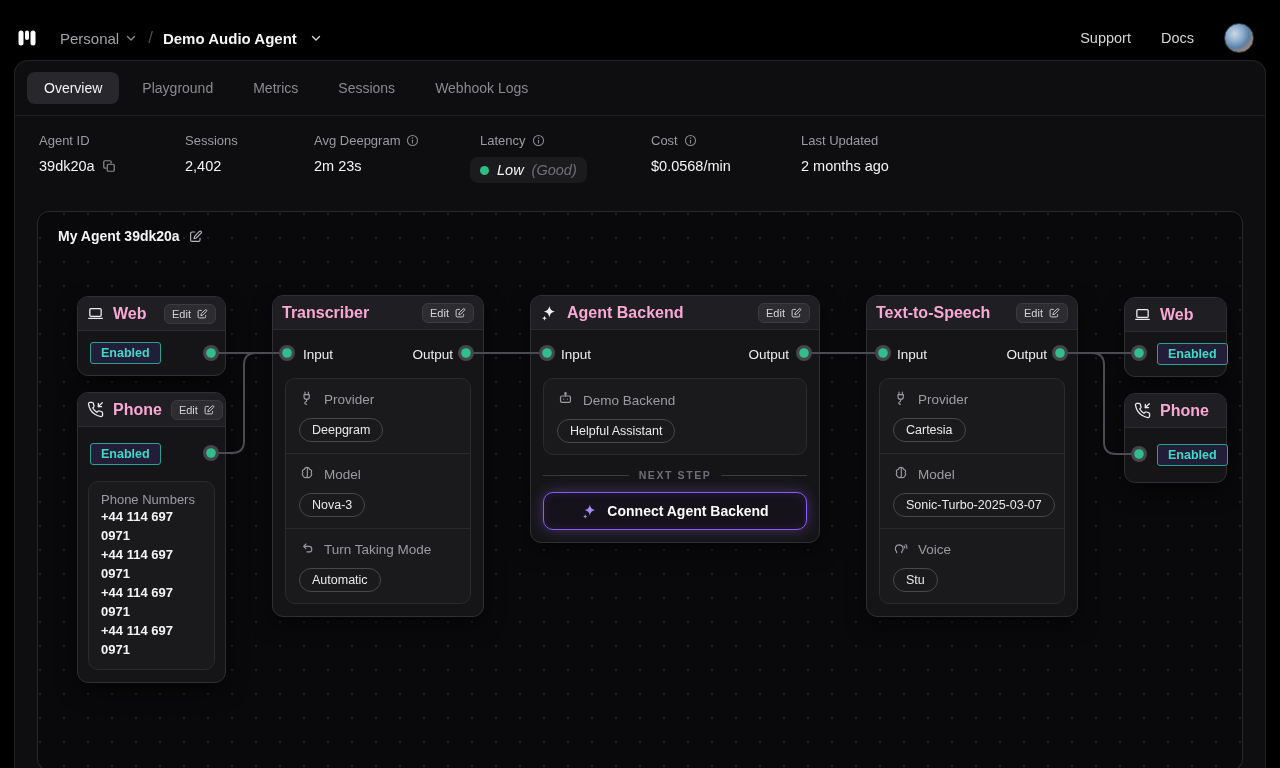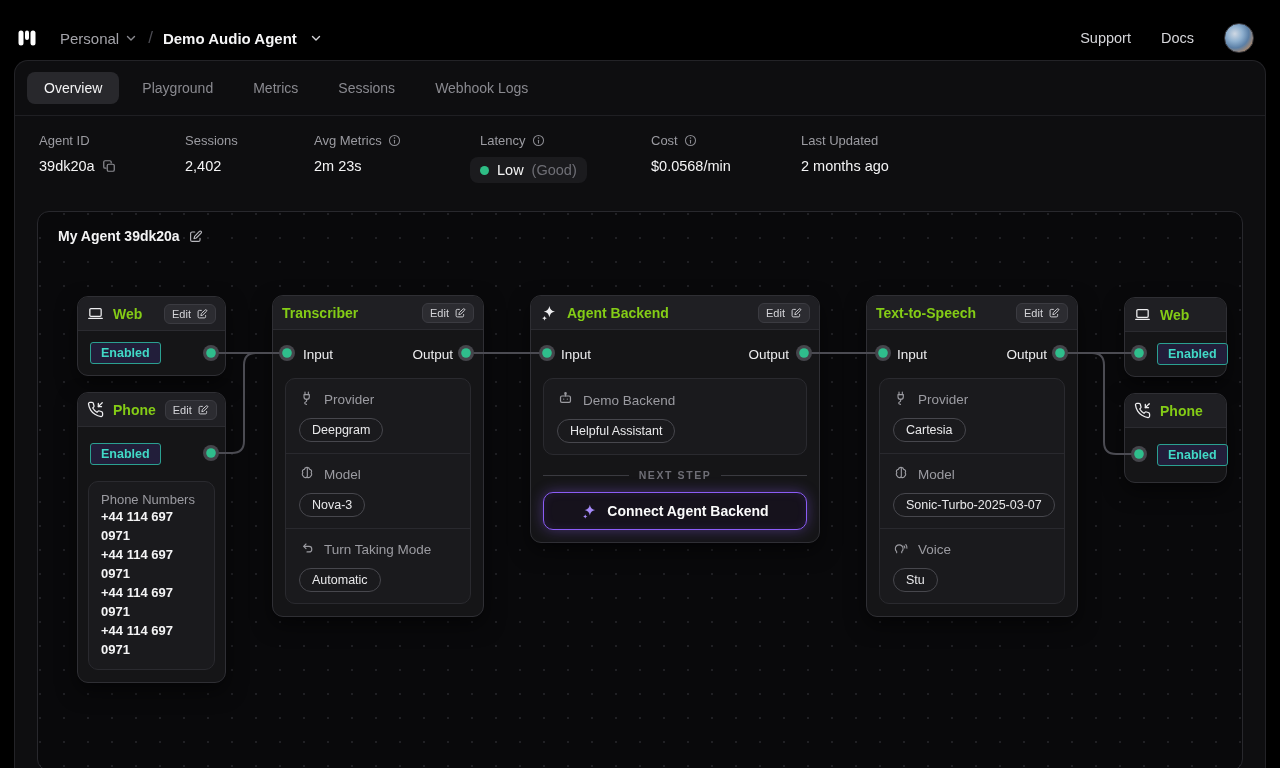--- a/index.html
+++ b/index.html
@@ -35,21 +35,21 @@
     background-image: radial-gradient(#202024 1.2px, transparent 1.2px);
     background-size:24px 24px; background-position:14px 14px;
     border:1px solid #28282D; border-radius:12px; overflow:hidden; }
   .canvas-title { position:absolute; left:20px; top:16px; display:flex; align-items:center; gap:8px;
     color:#F4F4F5; font-size:14px; font-weight:600; z-index:3; }
 
   .node { position:absolute; background:#151517; border:1px solid #2F2F34; border-radius:11px;
     box-shadow:0 8px 20px rgba(0,0,0,.5); z-index:2; }
   .node-head { display:flex; align-items:center; gap:9px; height:34px; padding:0 9px;
     background:#1F1F23; border-bottom:1px solid #2B2B30; border-radius:10px 10px 0 0; }
-  .node-title { color:#84cc16; font-size:14px; font-weight:600; white-space:nowrap; }
+  .node-title { color:#f9a8d4; font-size:16px; font-weight:600; white-space:nowrap; }
   .node-icon { color:#EDEDEF; display:inline-flex; }
   .edit-btn { margin-left:auto; display:flex; align-items:center; gap:5px; background:#2C2C31;
     border:1px solid #3B3B41; border-radius:6px; padding:3px 7px; color:#D4D4D8; font-size:11px; cursor:pointer; }
   .ports-row { height:48px; display:flex; align-items:center; justify-content:space-between;
     padding:0 30px; color:#EDEDEF; font-size:13.5px; font-weight:500; }
   .body-row { display:flex; align-items:center; padding:0 12px; }
   .h44{height:44px} .h54{height:54px} .pl32{padding-left:32px}
   .badge { display:inline-block; padding:3px 10px; border:1px solid #2BA091; border-radius:3px;
     color:#41D9C6; background:#221E3A; font-size:12.5px; font-weight:600; }
   .inner { margin:0 12px 12px; background:#1A1A1D; border:1px solid #2A2A2F; border-radius:10px; }
@@ -133,21 +133,21 @@
     <div class="stat s-sessions" data-interactable="false">
       <div class="label">
           <span data-interactable="false">Sessions</span>
         </div>
       <div class="value">
           <span data-interactable="false">2,402</span>
         </div>
     </div>
     <div class="stat s-dur" data-interactable="false">
       <div class="label">
-        <span data-interactable="false">Avg Metrics</span>
+        <span data-interactable="false">Avg Deepgram</span>
         <span class="icon-dim" data-interactable="false">
           <svg width="13" height="13" viewBox="0 0 16 16" fill="none" stroke="currentColor" stroke-width="1.3">
               <circle cx="8" cy="8" r="6.2"></circle>
               <line x1="8" y1="7.6" x2="8" y2="11.2" stroke-linecap="round"></line>
               <circle cx="8" cy="5" r="0.9" fill="currentColor" stroke="none"></circle>
             </svg>
         </span>
       </div>
       <div class="value">
           <span data-interactable="false">2m 23s</span>
@@ -157,21 +157,21 @@
       <div class="label">
         <span data-interactable="false">Latency</span>
         <span class="icon-dim" data-interactable="false">
           <svg width="13" height="13" viewBox="0 0 16 16" fill="none" stroke="currentColor" stroke-width="1.3">
               <circle cx="8" cy="8" r="6.2"></circle>
               <line x1="8" y1="7.6" x2="8" y2="11.2" stroke-linecap="round"></line>
               <circle cx="8" cy="5" r="0.9" fill="currentColor" stroke="none"></circle>
             </svg>
         </span>
       </div>
-      <div class="value" style="margin-top:5px;">
+      <div class="value" style="margin-top:5px;font-style:italic;">
         <span class="lat-pill" data-interactable="false">
           <span class="lat-dot" data-interactable="false"></span>
           <span data-interactable="false">Low</span>
           <span class="lat-qual" data-interactable="false">(Good)</span>
         </span>
       </div>
     </div>
     <div class="stat s-cost" data-interactable="false">
       <div class="label">
         <span data-interactable="false">Cost</span>

